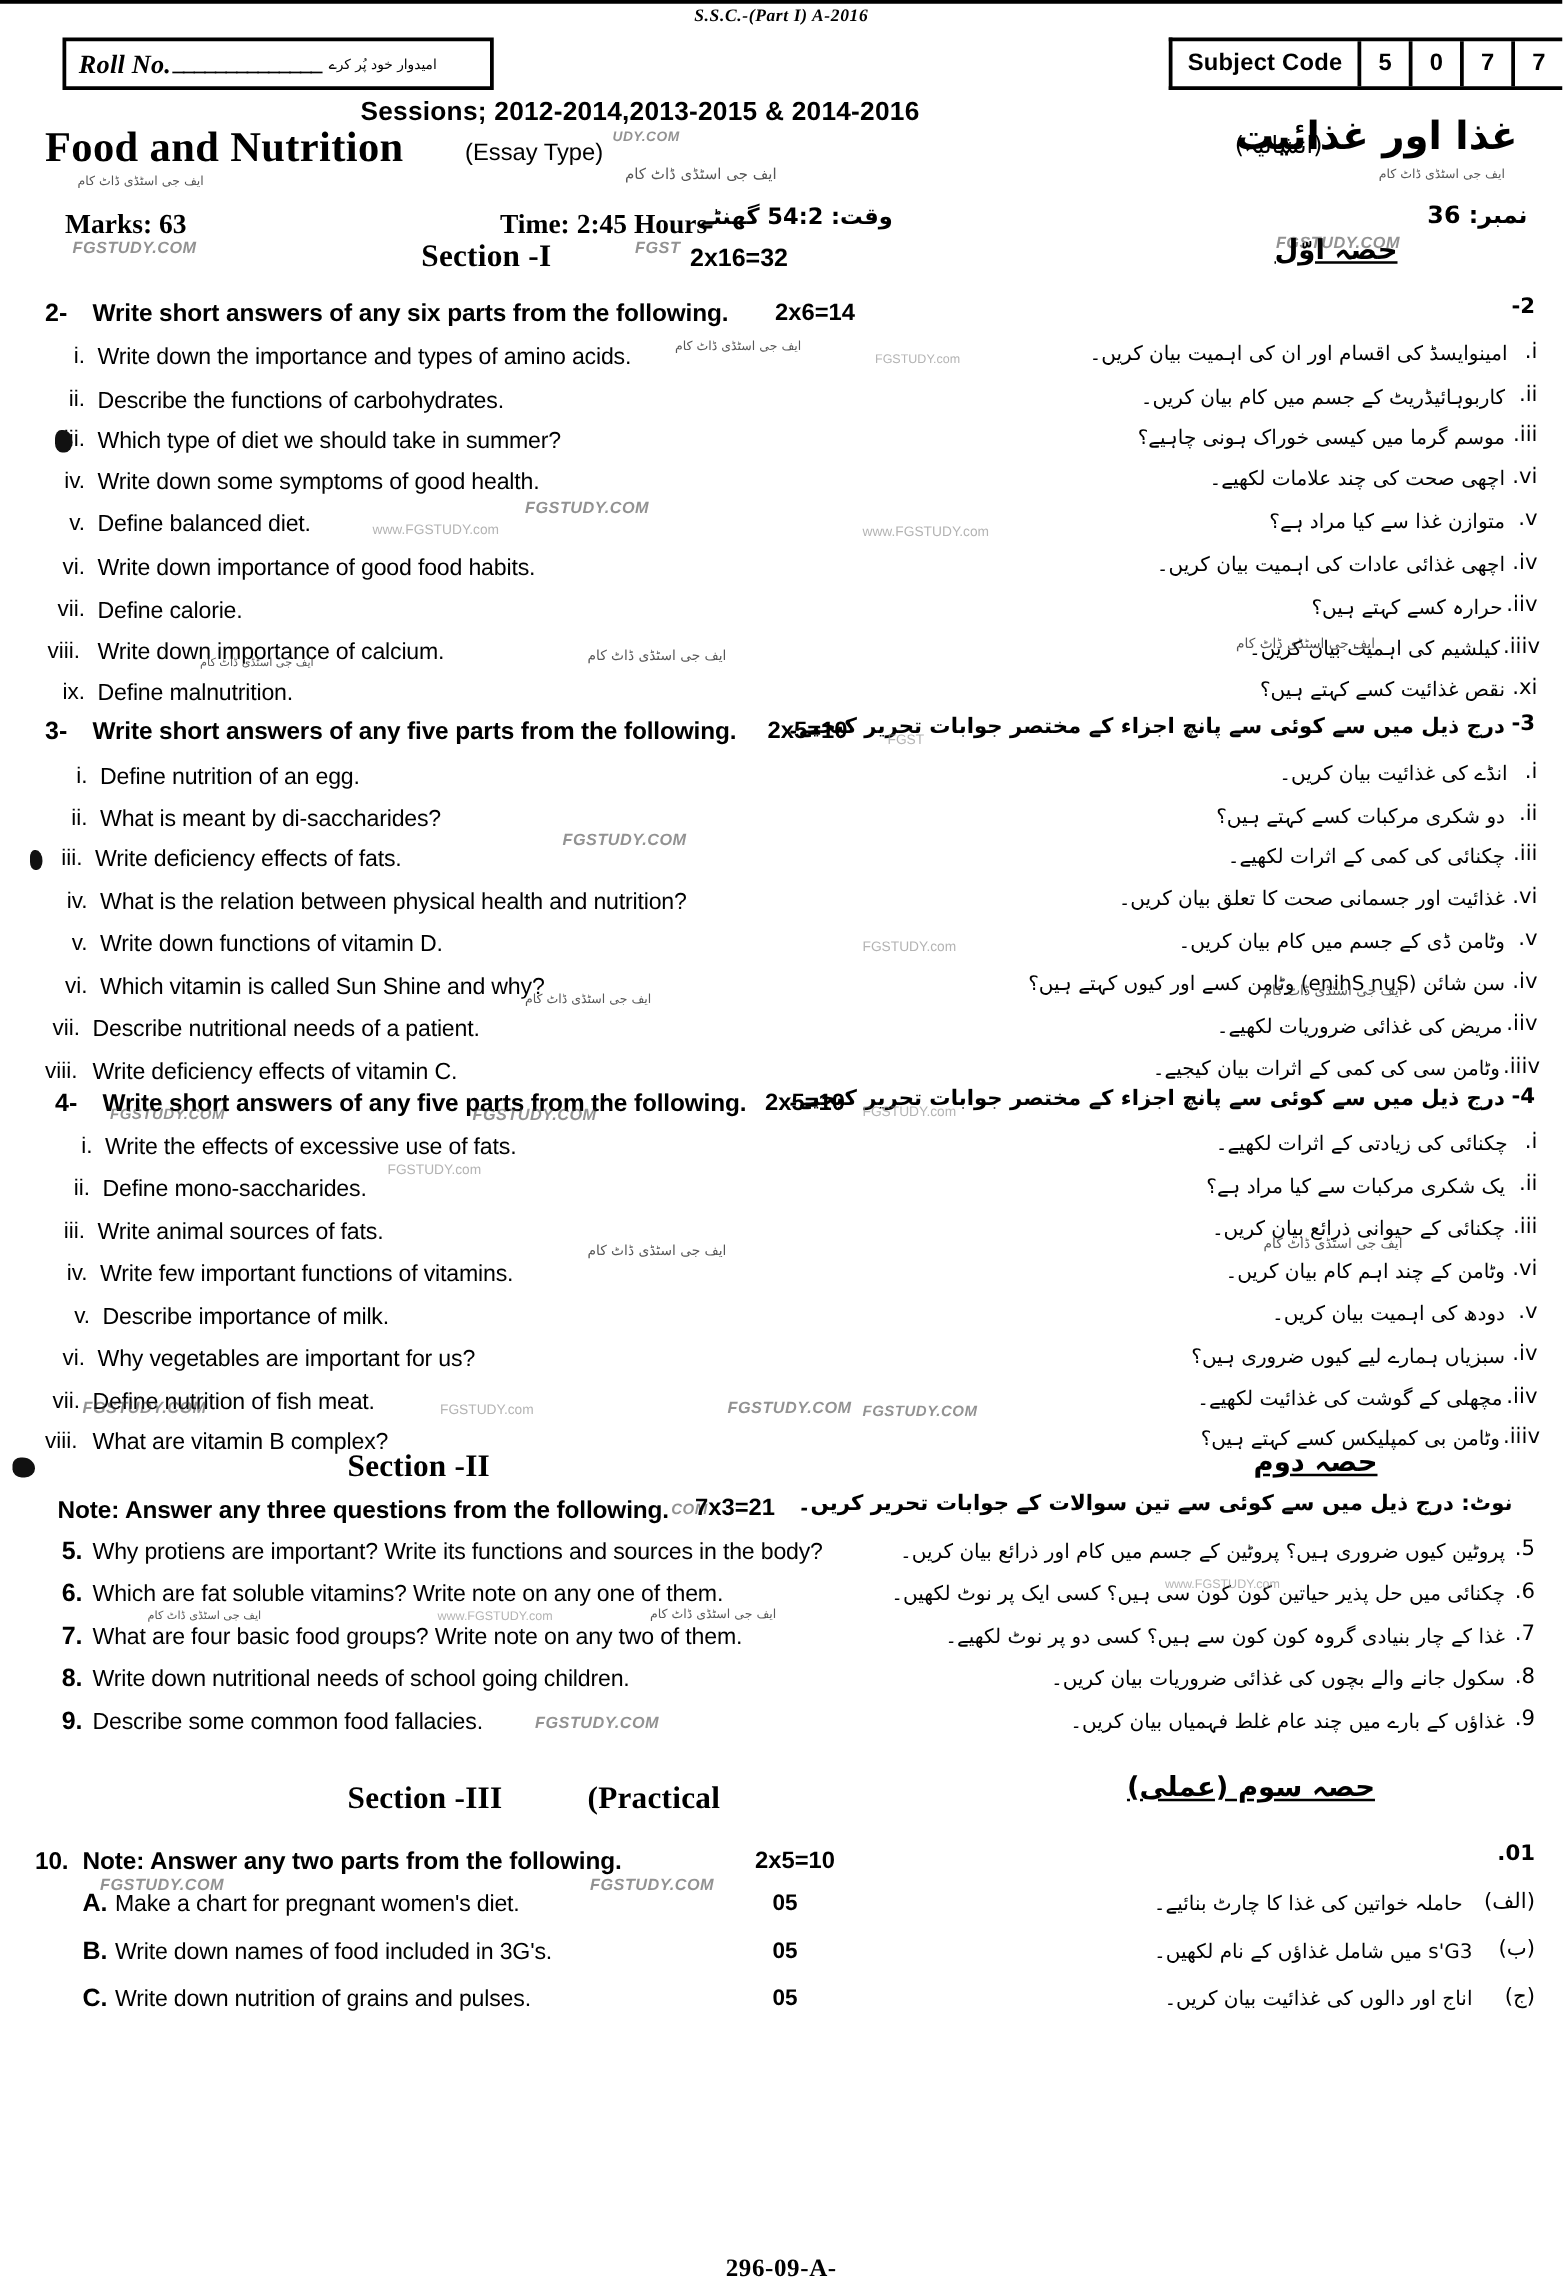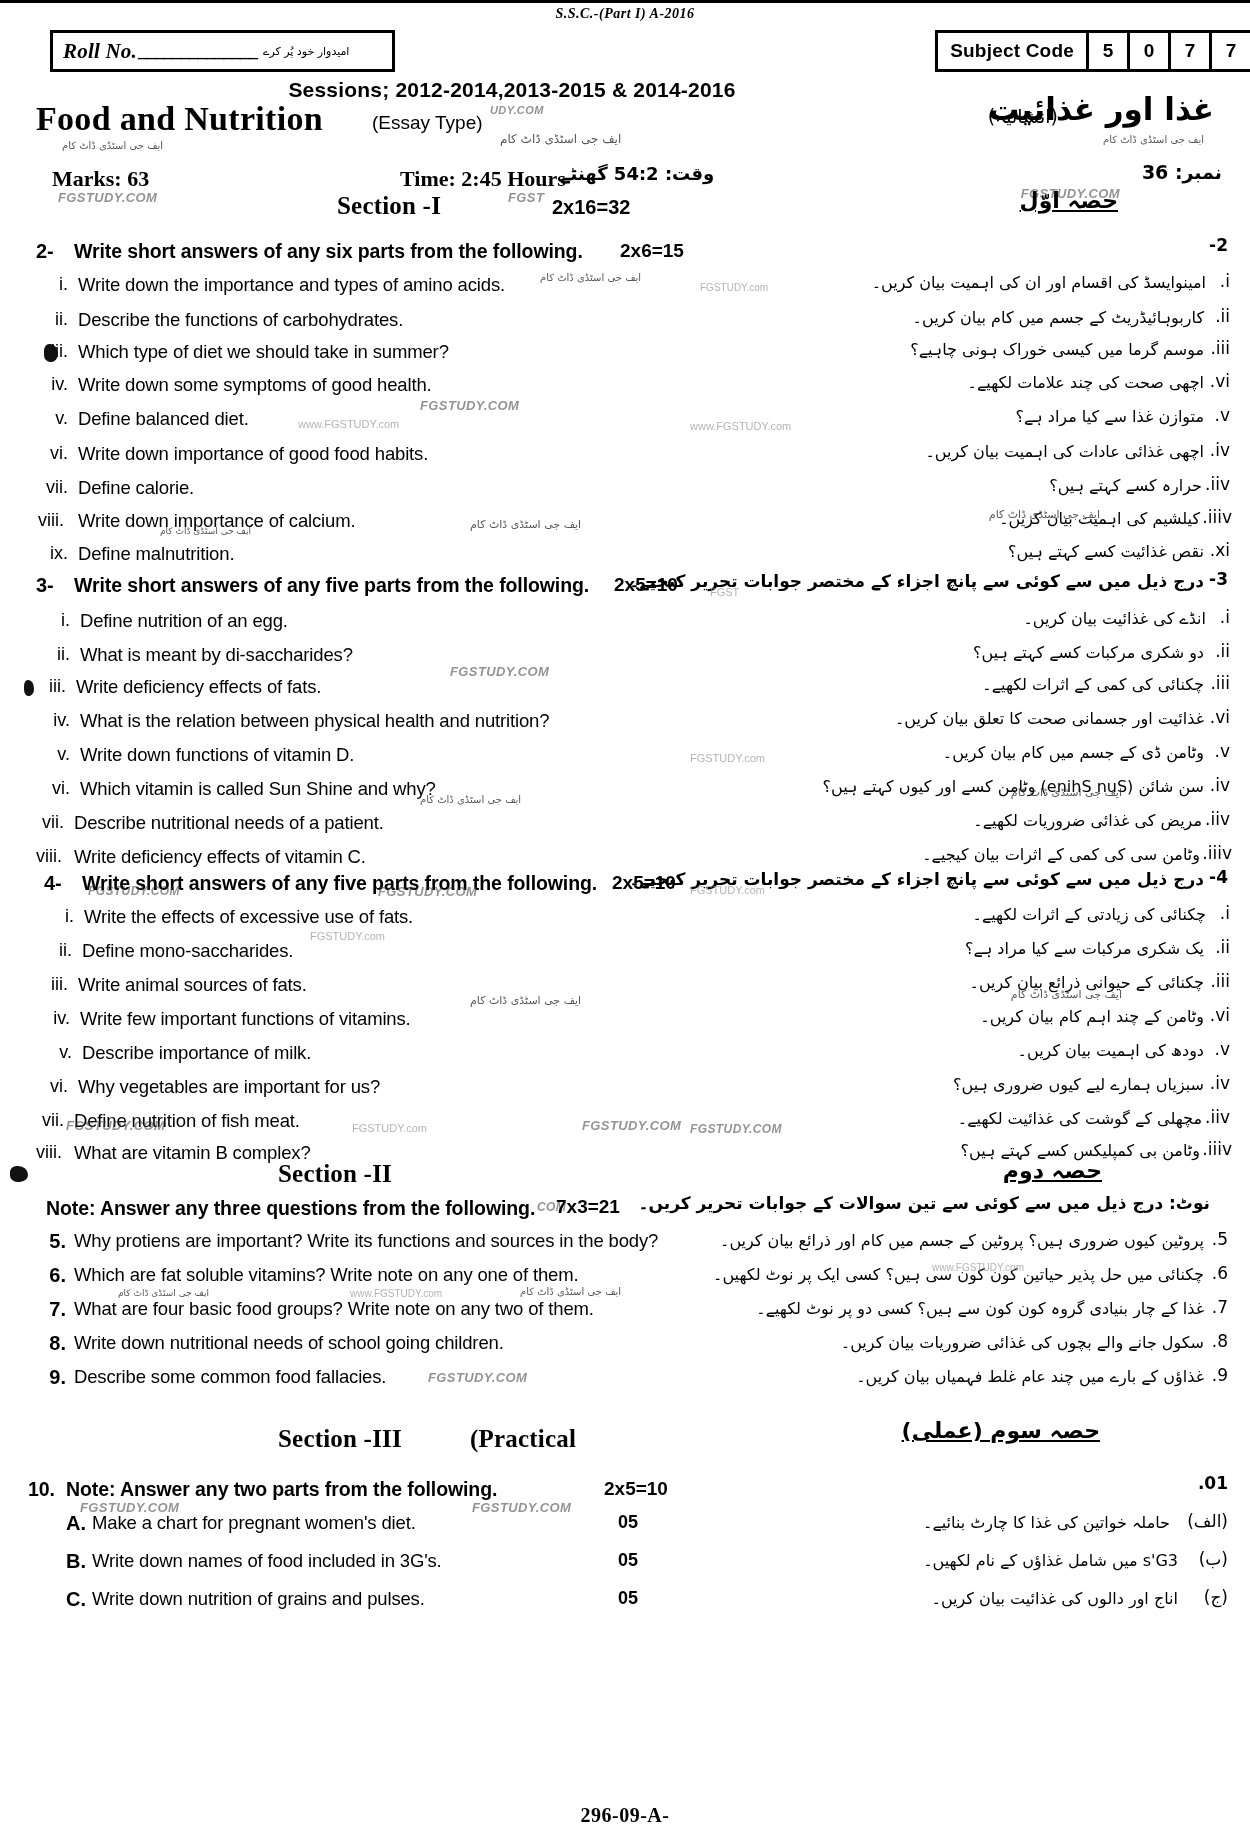--- a/index.html
+++ b/index.html
@@ -373,21 +373,21 @@
   <div class="wm" style="left:58px; top:190px; font-size:13px;">FGSTUDY.COM</div>
   <div class="wm" style="left:508px; top:190px; font-size:13px;">FGST</div>
   <div class="wm" style="right:130px; top:186px; font-size:13px;">FGSTUDY.COM</div>
 
   <div class="section-head" style="left:302px; top:192px;margin-left:35px;">Section -I</div>
   <div class="marks-tag" style="left:552px; top:196px;">2x16=32</div>
   <div class="section-head-ur urdu" style="right:132px; top:188px;">حصہ اوّل</div>
 
   <div class="q-main-num" style="left:36px; top:240px;">2-</div>
   <div class="q-main-en" style="left:74px; top:240px;">Write short answers of any six parts from the following.</div>
-  <div class="q-marks" style="left:620px; top:240px;">2x6=15</div>
+  <div class="q-marks" style="left:620px; top:240px;">2x6=14</div>
   <div class="q-main-ur urdu" style="right:22px; top:236px;">2-</div>
 
   <div class="p-num" style="left:16px; top:274px;">i.</div>
   <div class="p-txt" style="left:78px; top:274px;">Write down the importance and types of amino acids.</div>
   <div class="p-num-ur urdu" style="right:20px; top:272px;">i.</div>
   <div class="p-txt-ur urdu" style="right:44px; top:274px;">امینوایسڈ کی اقسام اور ان کی اہمیت بیان کریں۔</div>
 
   <div class="p-num" style="left:16px; top:309px;">ii.</div>
   <div class="p-txt" style="left:78px; top:309px;">Describe the functions of carbohydrates.</div>
   <div class="p-num-ur urdu" style="right:20px; top:307px;">ii.</div>

